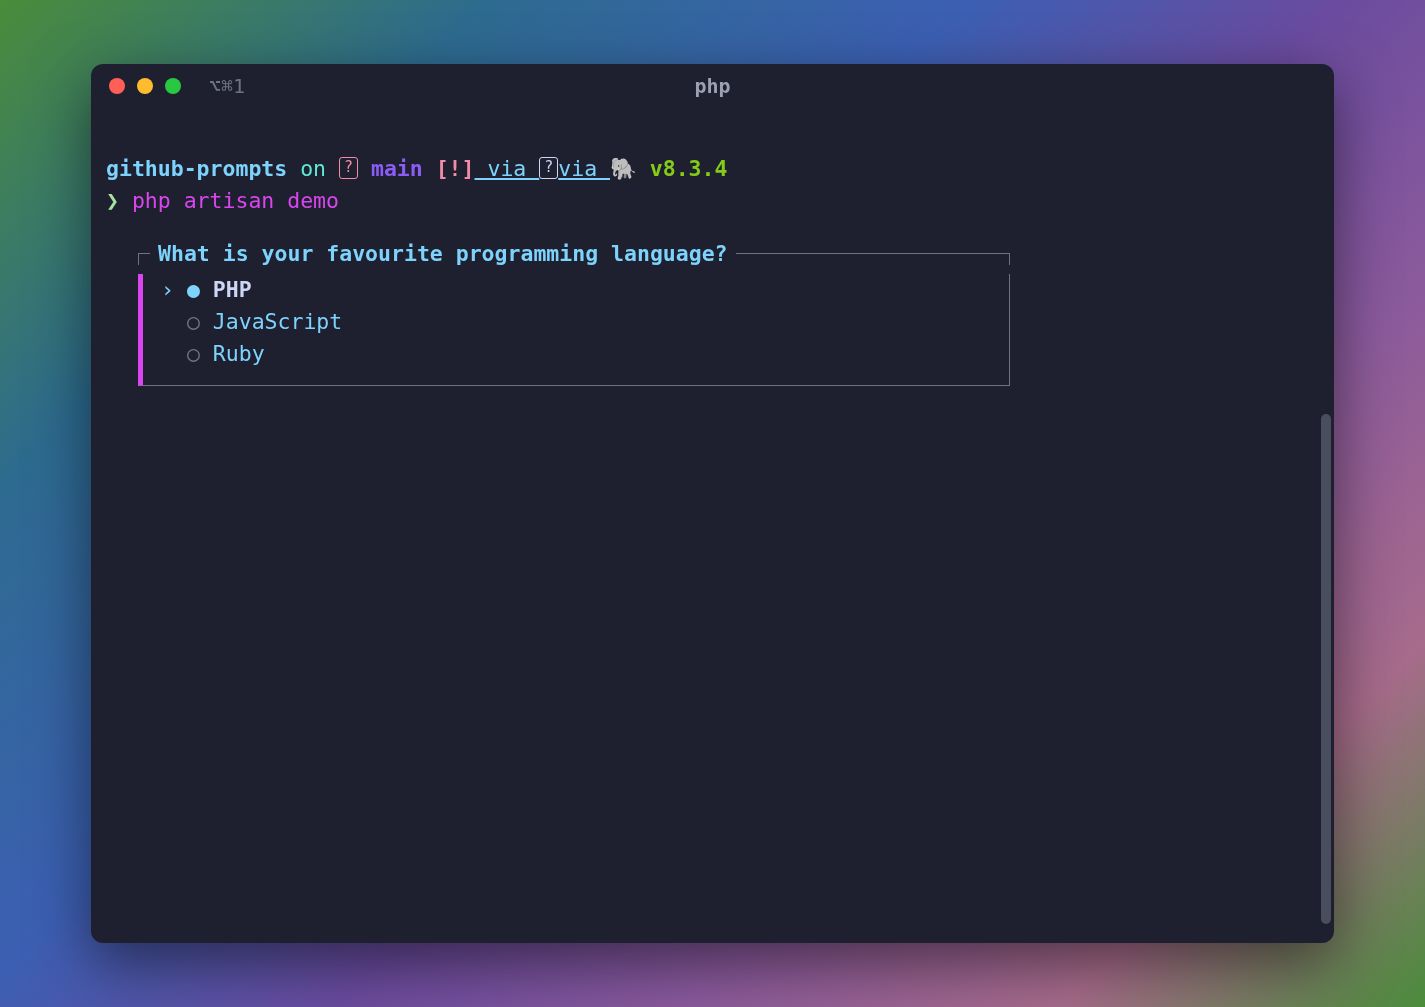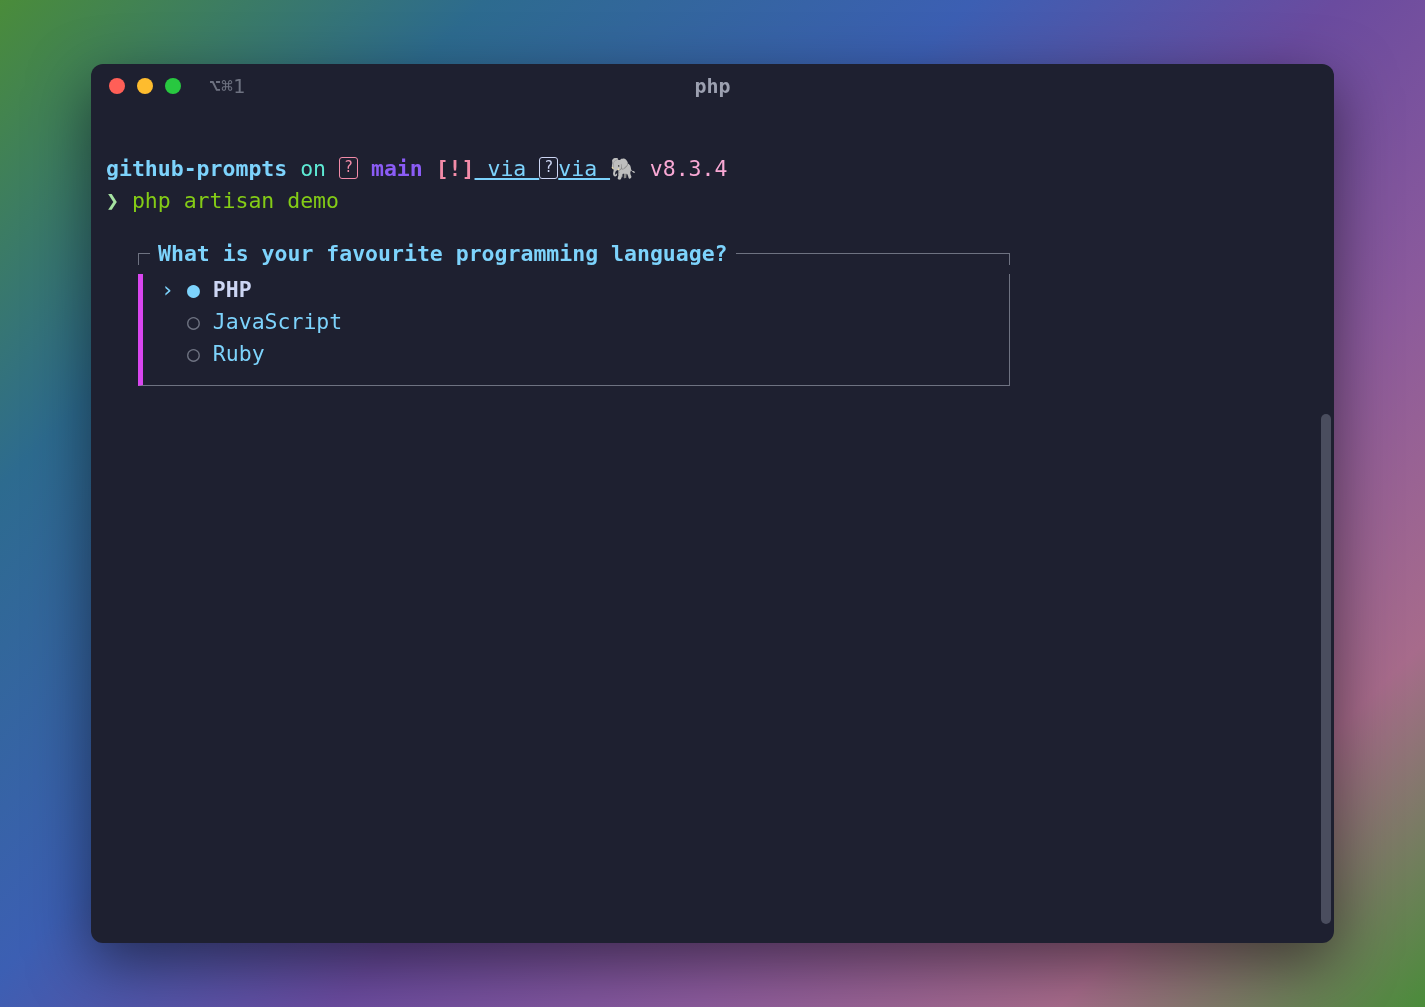--- a/index.html
+++ b/index.html
@@ -85,23 +85,23 @@
       white-space: pre;
     }
     
     .project-name { color: #7dd3fc; font-weight: bold; }
     .on-text { color: #5eead4; }
     .branch-icon { color: #f38ba8; }
     .branch-name { color: #8b5cf6; font-weight: bold; }
     .branch-status { color: #f38ba8; font-weight: bold; }
     .via-text { color: #7dd3fc; text-decoration: underline; }
     .via-icon { color: #cdd6f4; }
-    .php-version { color: #f9a8d4; font-weight: normal; }
+    .php-version { color: #84cc16; font-weight: bold; }
     .prompt-char { color: #a6e3a1; font-weight: bold; }
-    .command-text { color: #84cc16; }
+    .command-text { color: #d946ef; }
     
     .select-prompt {
       margin-top: 28px;
       margin-left: 32px;
       width: 872px;
     }
     
     .prompt-box-header {
       display: flex;
       align-items: center;

